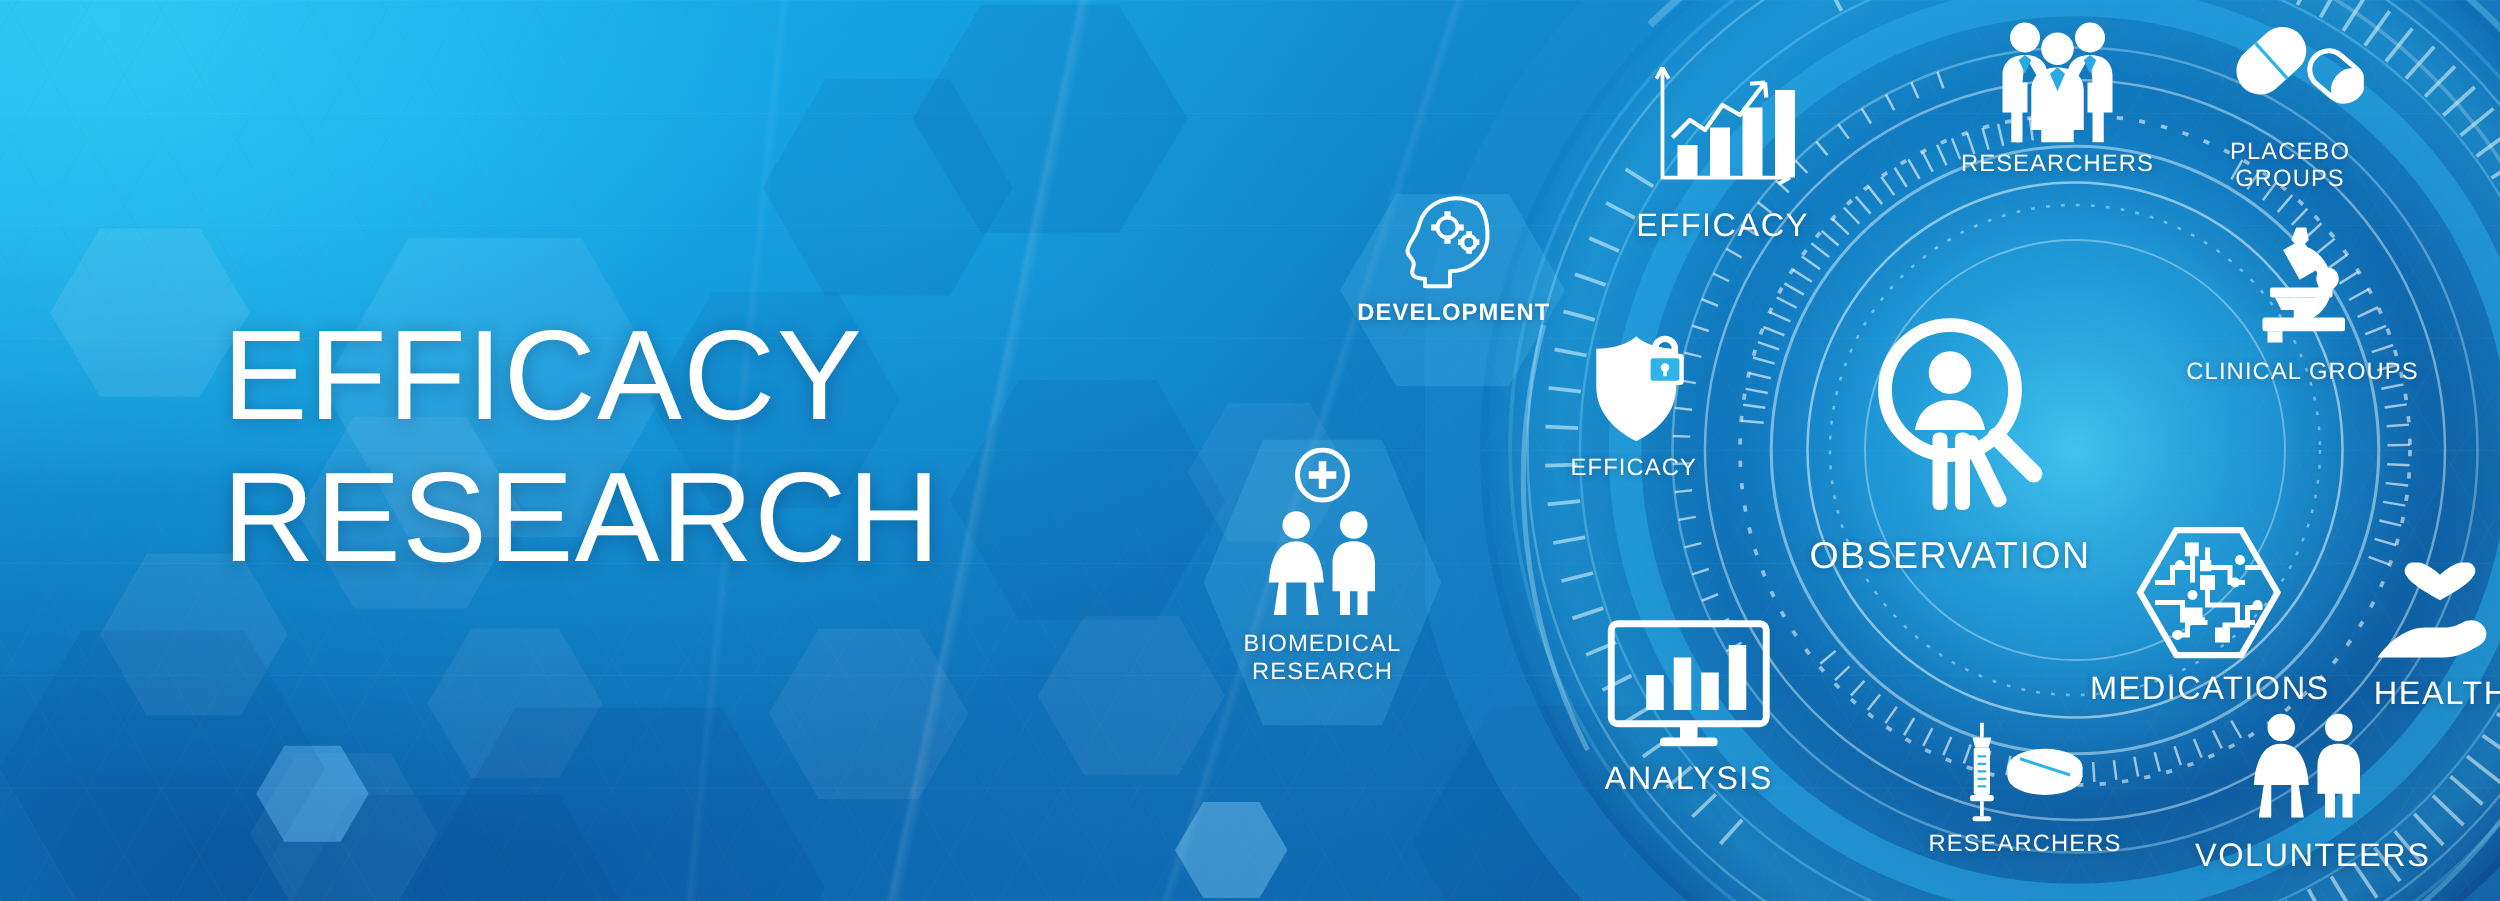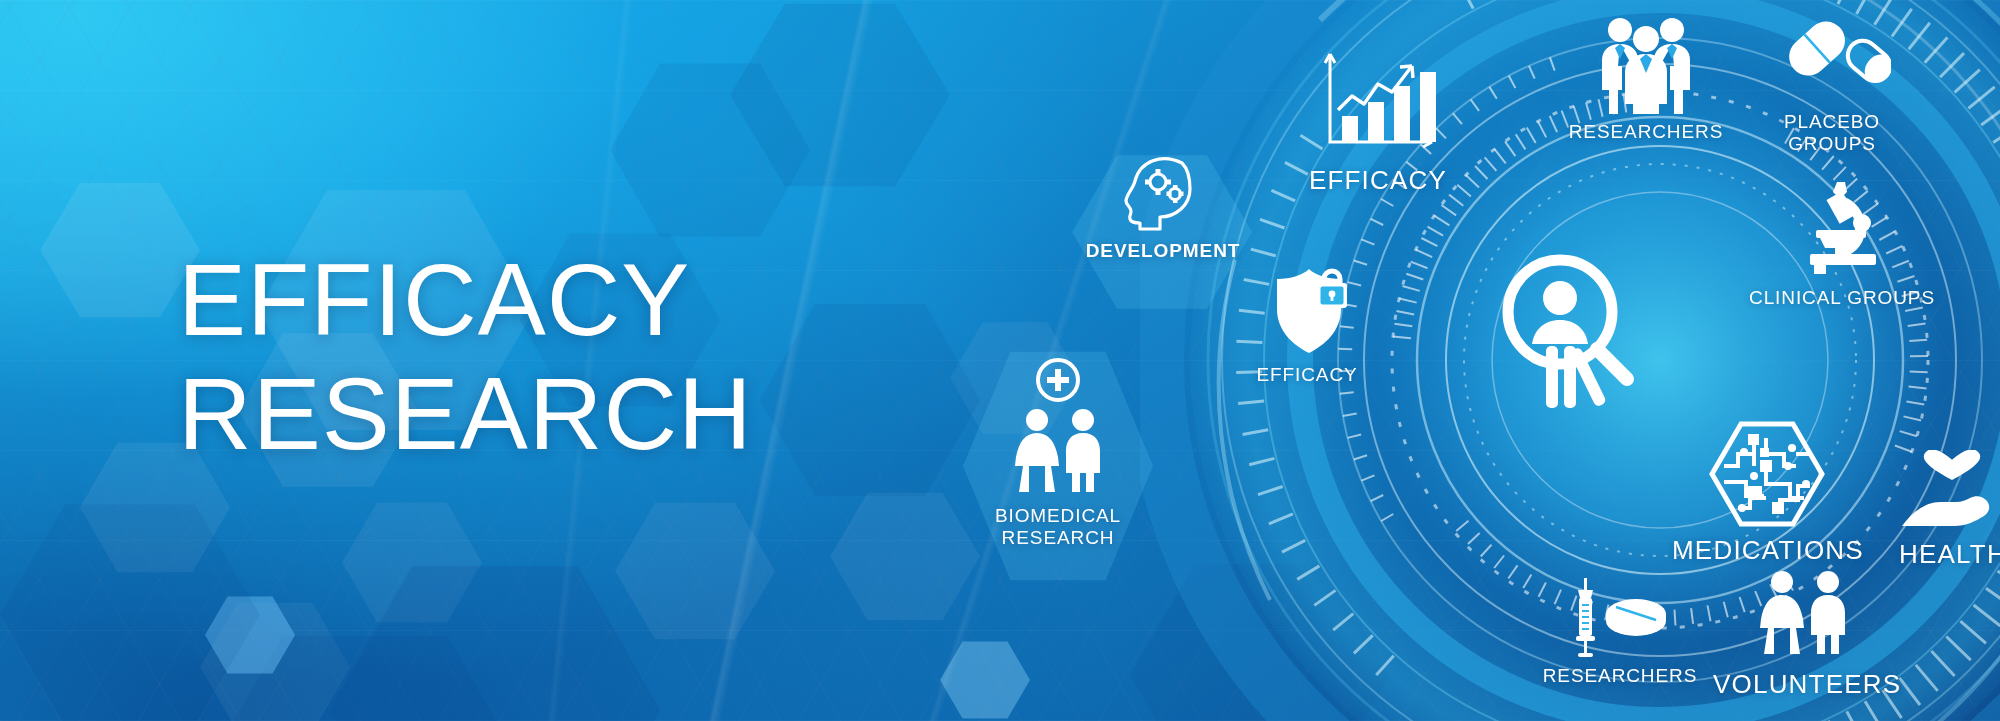--- a/index.html
+++ b/index.html
@@ -485,20 +485,21 @@
         <rect x="80" y="96" width="12" height="62" rx="5"></rect>
         <rect x="98" y="96" width="12" height="62" rx="5" transform="rotate(-26 104 127)"></rect>
       </g>
       <circle cx="76" cy="62" r="52" fill="none" stroke="#ffffff" stroke-width="11"></circle>
       <path d="M113 99 l30 30" stroke="#ffffff" stroke-width="14" stroke-linecap="round"></path>
       <g fill="#ffffff">
         <circle cx="76" cy="48" r="17"></circle>
         <path d="M76 70 c-16 0 -26 10 -28 24 h56 c-2 -14 -12 -24 -28 -24 z"></path>
       </g>
     </svg>
+    <span class="icon-label big" style="font-size:30px;">OBSERVATION</span>
   </div>
 
   <div class="hexglow" style="left:963px; top:347px; width:190px; height:238px;"></div>
   <div class="icon-item" style="left:960px; top:358px; width:196px;">
     <svg class="icon-art" width="110" height="140" viewBox="0 0 110 140">
       <g>
         <circle cx="55" cy="22" r="20" fill="none" stroke="#ffffff" stroke-width="4"></circle>
         <rect x="52" y="11" width="6" height="22" fill="#ffffff"></rect>
         <rect x="44" y="19" width="22" height="6" fill="#ffffff"></rect>
       </g>
@@ -510,20 +511,34 @@
       <g fill="#ffffff">
         <circle cx="80" cy="62" r="11"></circle>
         <path d="M80 75 c-12 0 -17 8 -17 18 v22 h6 v19 h8 v-19 h6 v19 h8 v-19 h6 V93
                  c0 -10 -5 -18 -17 -18 z"></path>
       </g>
     </svg>
     <span class="icon-label">BIOMEDICAL
 RESEARCH</span>
   </div>
 
+  <div class="icon-item" style="left:1258px; top:494px; width:186px;">
+    <svg class="icon-art" width="134" height="106" viewBox="0 0 134 106">
+      <rect x="5" y="5" width="124" height="80" rx="5" fill="none" stroke="#ffffff" stroke-width="5.5"></rect>
+      <g fill="#ffffff">
+        <rect x="33" y="46" width="14" height="28"></rect>
+        <rect x="55" y="32" width="14" height="42"></rect>
+        <rect x="77" y="44" width="14" height="30"></rect>
+        <rect x="99" y="22" width="14" height="52"></rect>
+      </g>
+      <rect x="60" y="85" width="14" height="13" fill="#ffffff"></rect>
+      <rect x="44" y="96" width="46" height="7" rx="3" fill="#ffffff"></rect>
+    </svg>
+    <span class="icon-label big">ANALYSIS</span>
+  </div>
 
   <div class="icon-item" style="left:1530px; top:578px; width:180px;">
     <svg class="icon-art" width="112" height="80" viewBox="0 0 112 80">
       <g fill="#ffffff">
         <rect x="20" y="0" width="3" height="12"></rect>
         <path d="M14 12 h15 l-2 8 h-11 z"></path>
         <rect x="15" y="20" width="13" height="38" rx="2"></rect>
         <rect x="12" y="58" width="19" height="5" rx="2"></rect>
         <rect x="20" y="63" width="3" height="12"></rect>
         <rect x="14" y="75" width="15" height="4" rx="2"></rect>
@@ -573,21 +588,21 @@
   <div class="icon-item" style="left:1878px; top:450px; width:150px;">
     <svg class="icon-art" width="106" height="82" viewBox="0 0 106 82">
       <path d="M52 34 C40 22 30 18 25 26 C20 34 30 44 52 58
                C74 44 84 34 79 26 C74 18 64 22 52 34 Z" fill="#ffffff" transform="translate(0,-26) scale(1,0.85) translate(0,8)"></path>
       <path d="M2 76 C12 62 26 52 40 52 h16 c6 0 10 -2 14 -4
                c6 -3 12 -2 16 2 c5 5 4 12 -2 16 c-8 5 -18 10 -30 10 H2 Z" fill="#ffffff"></path>
     </svg>
     <span class="icon-label big">HEALTH</span>
   </div>
 
-  <div class="icon-item" style="left:1713px; top:570px; width:180px;">
+  <div class="icon-item" style="left:1756px; top:570px; width:180px;">
     <svg class="icon-art" width="106" height="92" viewBox="0 0 106 92">
       <g fill="#ffffff">
         <circle cx="32" cy="12" r="11"></circle>
         <path d="M32 25 c-12 0 -18 9 -21 24 l-1 9 h8 l-4 26 h10 v-26 h16 v26 h10 l-4 -26 h8 l-1 -9
                  c-3 -15 -9 -24 -21 -24 z"></path>
       </g>
       <g fill="#ffffff">
         <circle cx="78" cy="12" r="11"></circle>
         <path d="M78 25 c-12 0 -17 8 -17 18 v22 h6 v19 h8 v-19 h6 v19 h8 v-19 h6 V43
                  c0 -10 -5 -18 -17 -18 z"></path>

